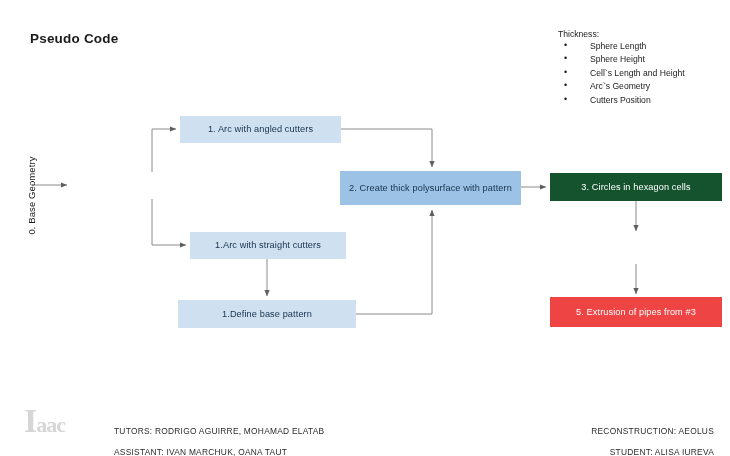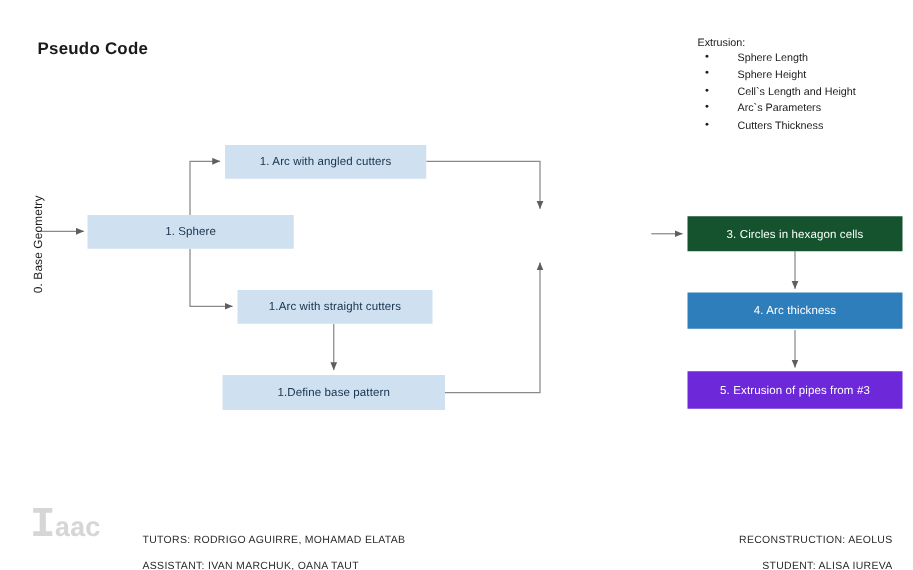--- a/index.html
+++ b/index.html
@@ -60,21 +60,21 @@
     font-size: 9.2px;
     line-height: 1.35;
     padding: 2px 2px;
     color: #15314d;
     letter-spacing: 0.1px;
   }
   .node.light   { background: #cfe0f0; color: #16324c; }
   .node.mid     { background: #9cc3e5; color: #15314d; }
   .node.strong  { background: #14532d; color: #ffffff; }
   .node.deeper  { background: #2e7ebc; color: #ffffff; }
-  .node.darkest { background: #6d28d9; color: #ffffff; }
+  .node.darkest { background: #ef4444; color: #ffffff; }
 
   
   .params {
     position: absolute;
     left: 558px;
     top: 30px;
     font-size: 8.6px;
     color: #1a1a1a;
     line-height: 1.0;
   }
@@ -97,21 +97,21 @@
     top: -1px;
     font-size: 9px;
     color: #1a1a1a;
   }
 
   
   .logo {
     position: absolute;
     left: 24px;
     top: 404px;
-    font-family: Liberation Mono, monospace;
+    font-family: Liberation Serif, serif;
     color: #d6d6d6;
     line-height: 1;
     user-select: none;
   }
   .logo .big  { font-size: 34px; font-weight: bold; letter-spacing: -1px; }
   .logo .small{ font-size: 22px; font-weight: bold; letter-spacing: -1px; }
 
   .credits-left {
     position: absolute;
     left: 114px;
@@ -163,43 +163,42 @@
       <path d="M636,201 L636,231" marker-end="url(#arrow)"></path>
 
       <path d="M636,264 L636,294" marker-end="url(#arrow)"></path>
     </g>
   </svg>
 
   <div class="page-title">Pseudo Code</div>
 
   <div class="lane-label">0. Base Geometry</div>
 
-  <div class="node light" style="left:70px; top:172px; width:165px; height:27px;">1. Sphere</div>
 
   <div class="node light" style="left:180px; top:116px; width:161px; height:27px;">1. Arc with angled cutters</div>
 
   <div class="node light" style="left:190px; top:232px; width:156px; height:27px;">1.Arc with straight cutters</div>
 
   <div class="node light" style="left:178px; top:300px; width:178px; height:28px;">1.Define base pattern</div>
 
+  <div class="node mid" style="left:340px; top:171px; width:181px; height:34px;">2. Create thick polysurface with pattern</div>
 
   <div class="node strong" style="left:550px; top:173px; width:172px; height:28px;">3. Circles in hexagon cells</div>
 
-  <div class="node deeper" style="left:550px; top:234px; width:172px; height:29px;">4. Arc thickness</div>
 
   <div class="node darkest" style="left:550px; top:297px; width:172px; height:30px;">5. Extrusion of pipes from #3</div>
 
   <div class="params">
-    <div class="params-title">Extrusion:</div>
+    <div class="params-title">Thickness:</div>
     <ul>
       <li>Sphere Length</li>
       <li>Sphere Height</li>
       <li>Cell`s Length and Height</li>
-      <li>Arc`s Parameters</li>
-      <li>Cutters Thickness</li>
+      <li>Arc`s Geometry</li>
+      <li>Cutters Position</li>
     </ul>
   </div>
 
   <div class="logo">
     <span class="big">I</span><span class="small">aac</span>
   </div>
 
   <div class="credits-left">
     <div class="credit-row">TUTORS: RODRIGO  AGUIRRE, MOHAMAD ELATAB</div>
     <div class="credit-row">ASSISTANT: IVAN MARCHUK, OANA TAUT</div>

